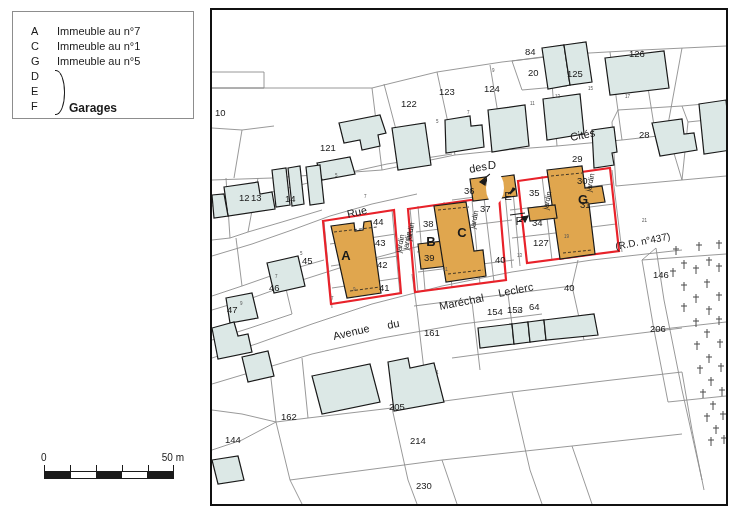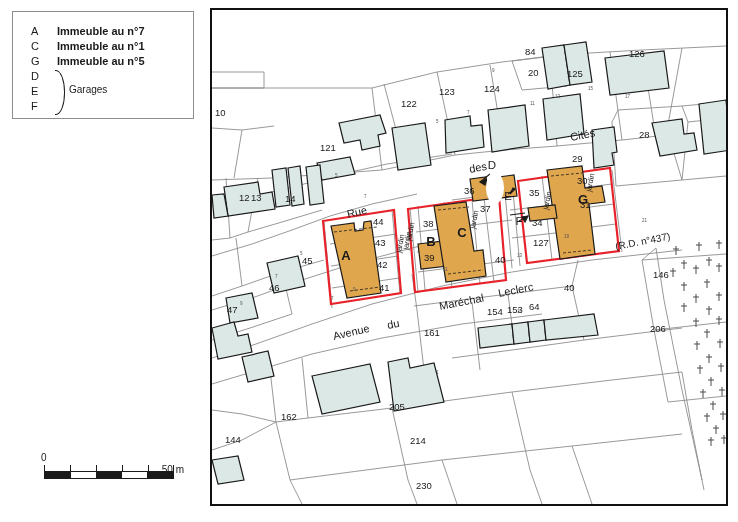--- a/index.html
+++ b/index.html
@@ -5,39 +5,39 @@
   html,body{margin:0;padding:0;background:#ffffff;}
   body{width:738px;height:522px;position:relative;overflow:hidden;
        font-family:"Liberation Sans","DejaVu Sans",sans-serif;color:#1a1a1a;}
 
   
   #legend{position:absolute;left:12px;top:11px;width:182px;height:108px;
           border:1px solid #8d8d8d;background:#fff;box-sizing:border-box;}
   #legend-rows{position:absolute;left:18px;top:12px;}
   .lg-row{display:flex;align-items:flex-start;height:15px;line-height:15px;}
   .lg-key{width:26px;font-size:11px;}
-  .lg-val{font-size:11px;white-space:nowrap;font-weight:bold;}
+  .lg-val{font-size:11px;white-space:nowrap;}
   #brace-wrap{position:relative;height:45px;}
   #brace-wrap .lg-row{position:absolute;left:0;}
-  #garages-lbl{position:absolute;left:38px;top:15px;font-size:10px;}
+  #garages-lbl{position:absolute;left:38px;top:32px;font-size:12px;font-weight:bold;}
   #brace{position:absolute;left:24px;top:1px;width:9px;height:43px;
          border:1px solid #1a1a1a;border-left:none;
          border-radius:0 9px 9px 0 / 0 22px 22px 0;}
 
   
   #scale{position:absolute;left:44px;top:452px;width:130px;}
   #scale-ticks{position:relative;height:6px;}
   #scale-ticks i{position:absolute;top:0;width:1px;height:6px;background:#1a1a1a;}
   #scale-bar{display:flex;height:8px;border:1px solid #1a1a1a;box-sizing:border-box;}
   #scale-bar span{flex:1;}
   #scale-bar span:nth-child(odd){background:#1a1a1a;}
   #scale-bar span:nth-child(even){background:#ffffff;}
   #scale-lab{position:relative;height:13px;font-size:10px;}
   #scale-lab .s0{position:absolute;left:-3px;top:0;}
-  #scale-lab .s1{position:absolute;right:-10px;top:12px;text-align:right;}
+  #scale-lab .s1{position:absolute;right:-10px;top:0;text-align:right;}
 
   
   #north{position:absolute;left:243px;top:34px;width:26px;height:44px;}
   #north .n-let{position:absolute;left:5px;top:0;font-size:11px;}
   #north svg{position:absolute;left:0;top:13px;}
 
   
   #map{position:absolute;left:210px;top:8px;width:518px;height:498px;
        border:2px solid #111;background:#fff;box-sizing:border-box;overflow:hidden;}
   #map svg{display:block;}

